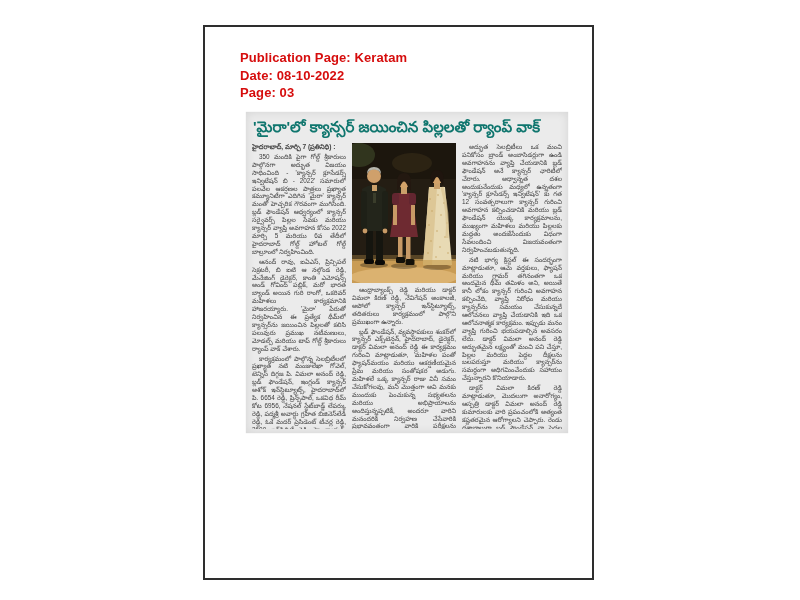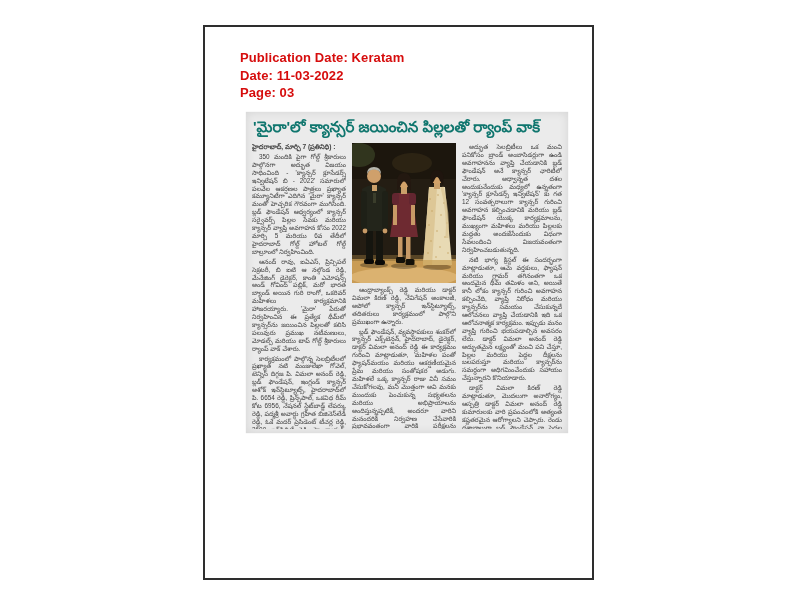--- a/index.html
+++ b/index.html
@@ -47,22 +47,22 @@
   .photo-wrap { width:104px; height:140px; margin:0 0 3px 0; overflow:hidden; }
   .photo-wrap svg { display:block; }
 </style>
 </head>
 <body>
 
 <div class="canvas">
   <div class="page-sheet">
 
     <div class="pub-meta">
-      <div>Publication Date: Keratam</div>
-      <div>Date: 11-03-2022</div>
+      <div>Publication Page: Keratam</div>
+      <div>Date: 08-10-2022</div>
       <div>Page: 03</div>
     </div>
 
     <div class="clipping">
       <div class="headline">'మైరా'లో క్యాన్సర్ జయించిన పిల్లలతో ర్యాంప్ వాక్</div>
 
       <div class="cols">
 
         <div class="col col-1">
           <p class="dateline">హైదరాబాద్, మార్చి 7 (ప్రతినిధి) :</p>

